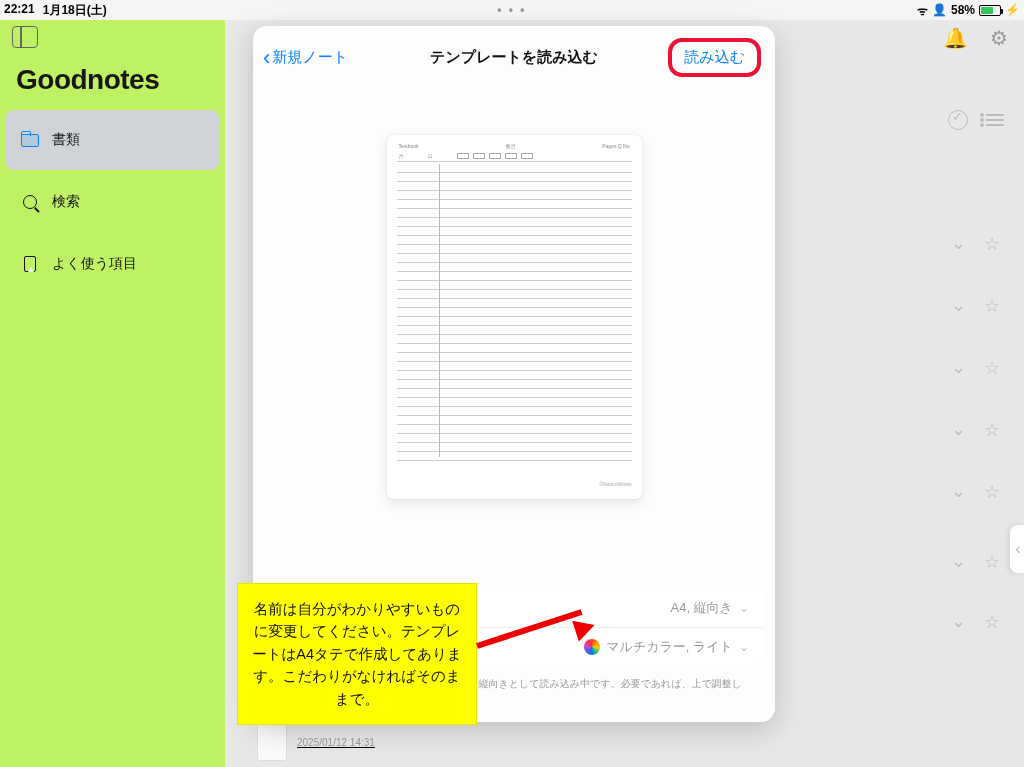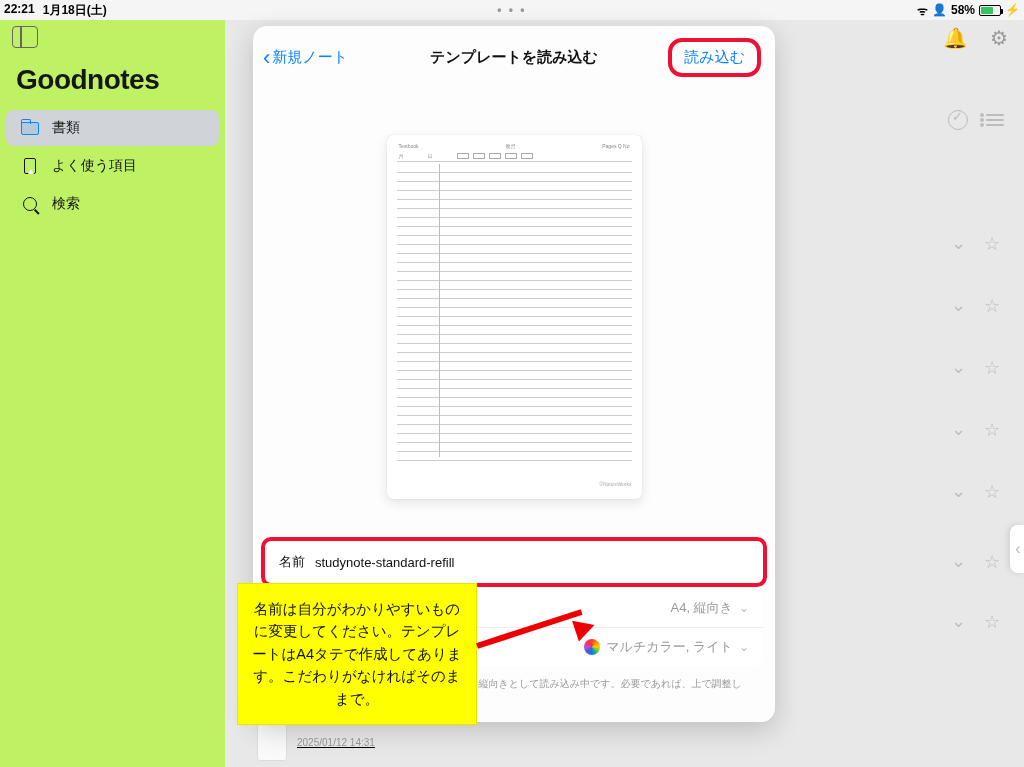--- a/index.html
+++ b/index.html
@@ -13,21 +13,21 @@
   .battery-icon::after { content:""; position:absolute; right:-3px; top:3px; width:2px; height:5px; background:#000; border-radius:0 1px 1px 0;}
   .battery-fill { position:absolute; left:1px; top:1px; bottom:1px; width:60%; background:#34c759; border-radius:1px;}
 
   .app-root { position: absolute; top: 20px; left: 0; right: 0; bottom: 0; display: flex; background:#fff; }
 
   .sidebar { width: 225px; background: #bef264; display: flex; flex-direction: column; padding-top: 6px; }
   .sidebar-top { display:flex; padding: 0 12px 8px 12px;}
   .sb-toggle { width:26px; height:22px; border:1.5px solid #666; border-radius:4px; position:relative;}
   .sb-toggle::after{content:"";position:absolute;left:7px;top:0;bottom:0;width:1.5px;background:#666;}
   .brand { font-size: 28px; font-weight: 600; letter-spacing: -0.5px; color: #161616; padding: 8px 16px 14px; }
-  .nav-item { display: flex; align-items: center; gap: 12px; padding: 8px 14px; font-size: 14px; color: #111; cursor: pointer; border-radius: 8px; margin: 0 6px 2px 6px;}
+  .nav-item { display: flex; align-items: center; gap: 12px; padding: 20px 14px; font-size: 14px; color: #111; cursor: pointer; border-radius: 8px; margin: 0 6px 2px 6px;}
   .nav-item.active { background: #d0d4d8; }
   .nav-icon { width: 20px; height: 20px; display:flex; align-items:center; justify-content:center; flex-shrink:0; }
   .folder-i { width:18px; height:13px; border:1.5px solid #0a84ff; border-radius:0 2px 2px 2px; position:relative; background:#0a84ff22;}
   .folder-i::before{content:"";position:absolute;top:-4px;left:-1.5px;width:8px;height:4px;border:1.5px solid #0a84ff;border-bottom:none;border-radius:2px 2px 0 0;}
   .bookmark-i { width:12px; height:16px; border:1.5px solid #111; border-radius:2px; position:relative;}
   .bookmark-i::after{content:"";position:absolute;bottom:-1px;left:3px;border-left:3px solid transparent;border-right:3px solid transparent;border-bottom:5px solid #f2f2f2;}
   .search-i { width:14px;height:14px;border:1.5px solid #111;border-radius:50%;position:relative;}
   .search-i::after{content:"";position:absolute;width:6px;height:1.5px;background:#111;transform:rotate(45deg);bottom:-2px;right:-4px;}
   .people-i { width:16px;height:14px;position:relative;}
   .people-i::before{content:"";position:absolute;top:0;left:4px;width:6px;height:6px;border:1.5px solid #111;border-radius:50%;}
@@ -121,29 +121,29 @@
     </div>
     <div class="brand">Goodnotes</div>
     <div class="nav-item active">
       <span class="nav-icon">
           <span class="folder-i"></span>
         </span>
       <span>書類</span>
     </div>
     <div class="nav-item">
       <span class="nav-icon">
+          <span class="search-i"></span>
+        </span>
+      <span>検索</span>
+    </div>
+    <div class="nav-item">
+      <span class="nav-icon">
           <span class="bookmark-i"></span>
         </span>
       <span>よく使う項目</span>
-    </div>
-    <div class="nav-item">
-      <span class="nav-icon">
-          <span class="search-i"></span>
-        </span>
-      <span>検索</span>
     </div>
   </div>
 
   <div class="main">
     <div class="backdrop">
       <div class="right-icons">
         <span class="bell-i">🔔</span>
         <span class="gear-i">⚙</span>
       </div>
       <div class="bg-row r1">
@@ -255,24 +255,20 @@
               <div class="hline"></div>
               <div class="hline"></div>
           </div>
           <div class="prev-foot">©NotionWorks</div>
         </div>
       </div>
 
       <div style="flex:1"></div>
 
       <div class="form-section">
-        <div class="name-row">
-          <span class="name-label">名前</span>
-          <input class="name-input" value="studynote-standard-refill" style="">
-        </div>
         <div class="opt-row first">
           <span class="opt-label">サイズ</span>
           <span class="opt-value">
             <span>A4, 縦向き</span>
             <span class="mini-chev">⌄</span>
           </span>
         </div>
         <div class="opt-row last">
           <span class="opt-label">カラー</span>
           <span class="opt-value">

